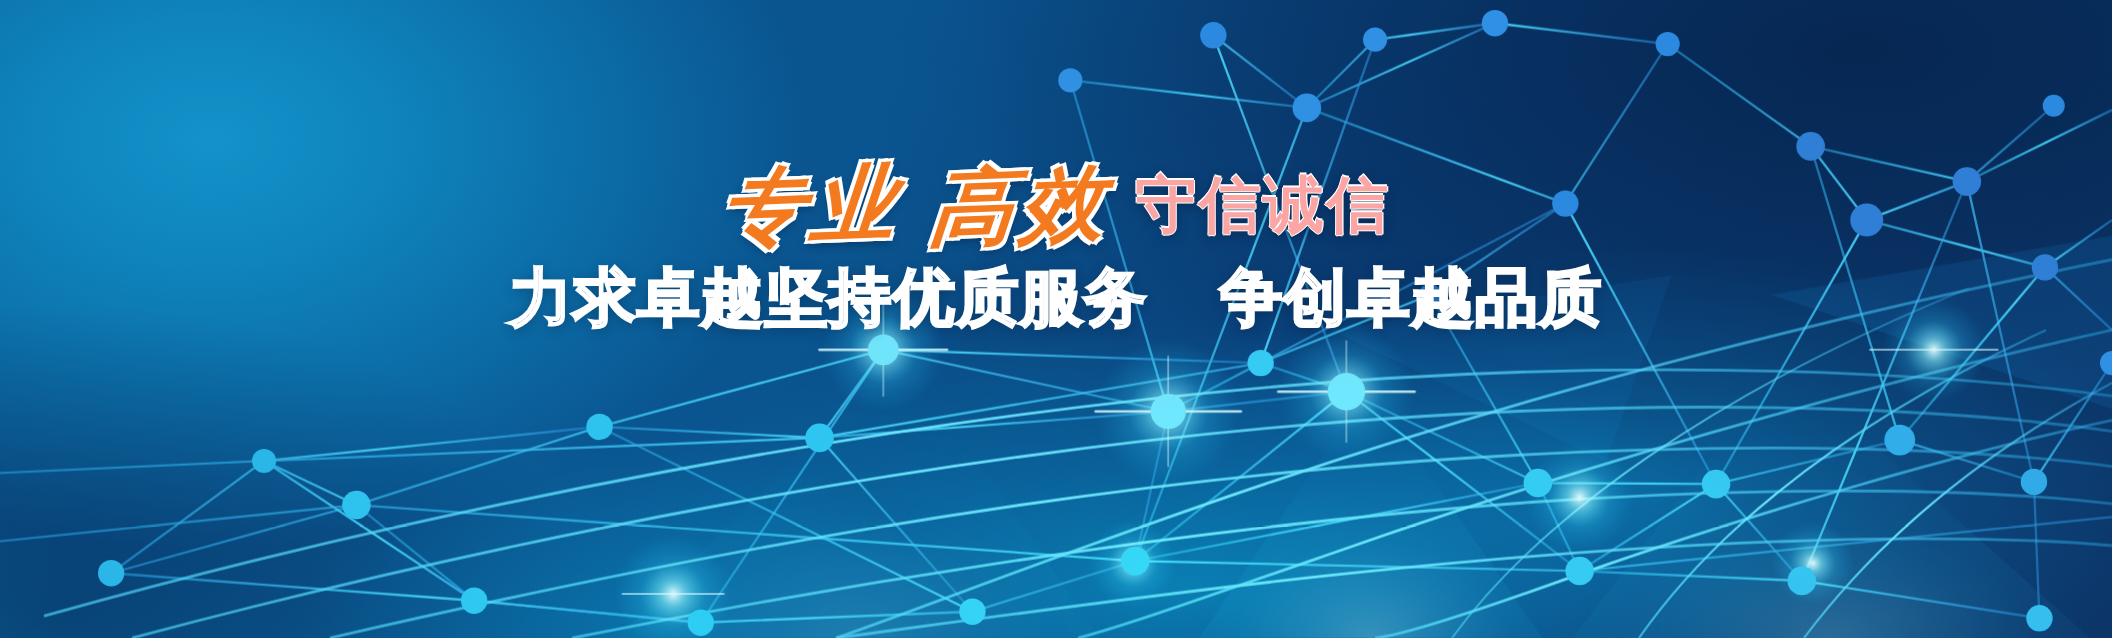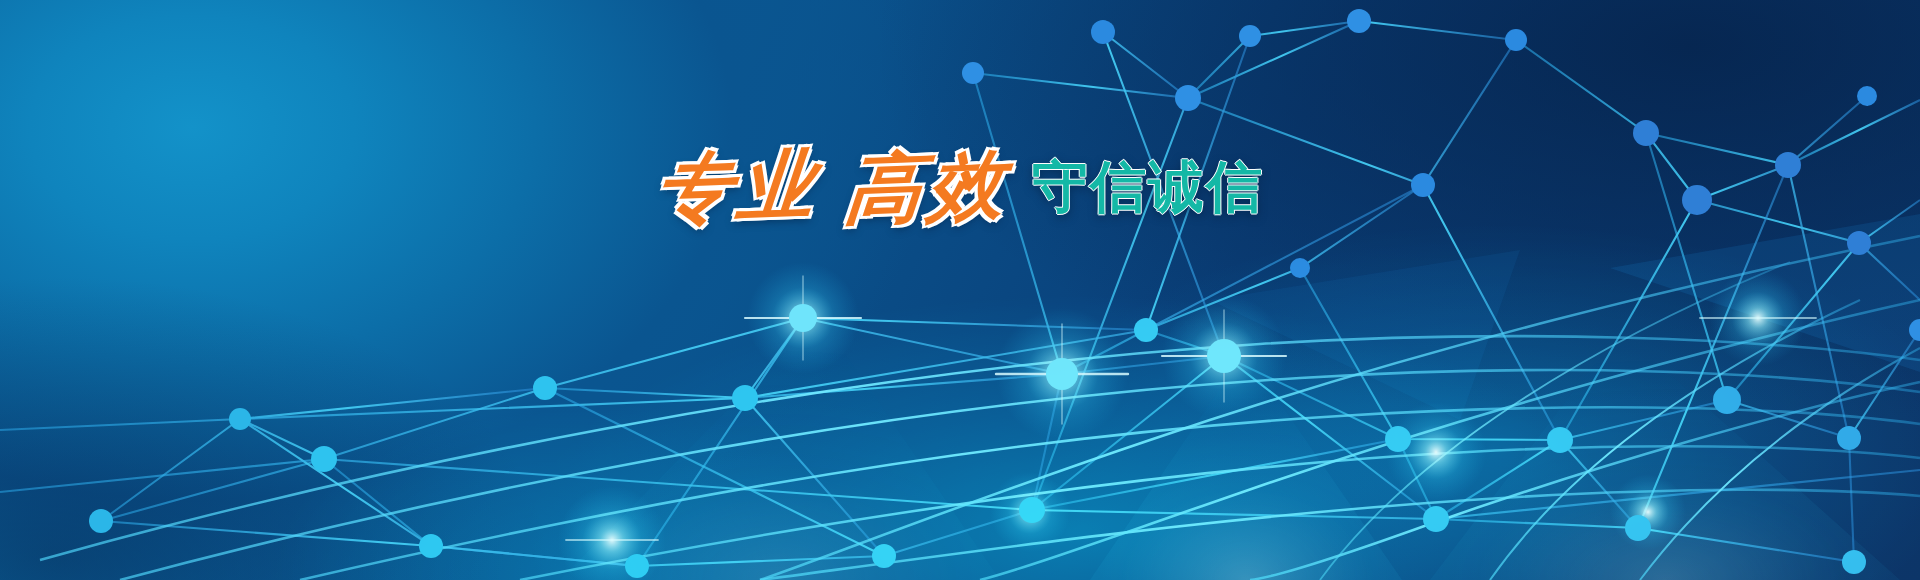--- a/index.html
+++ b/index.html
@@ -106,21 +106,21 @@
   .brush-gap { display: inline-block; width: 26px; }
 
   .bold-white {
     display: inline-block;
     vertical-align: middle;
     margin-left: 22px;
     font-family: "DejaVu Sans", "Liberation Sans", sans-serif;
     font-size: 56px;
     font-weight: 700;
     letter-spacing: 2px;
-    color: #14b8a6;
+    color: #fca5a5;
     text-shadow:
        1px 0 0 #ffffff, -1px 0 0 #ffffff,
        0 1px 0 #ffffff, 0 -1px 0 #ffffff,
        0 3px 10px rgba(2,26,56,0.60);
   }
 
   .line2 {
     margin-top: 18px;
     font-family: "DejaVu Sans", "Liberation Sans", sans-serif;
     font-size: 57px;
@@ -282,16 +282,21 @@
 
   <div class="slogan">
 
     <div class="line1">
       <span class="brush">专业</span>
       <span class="brush-gap"></span>
       <span class="brush">高效</span>
       <span class="bold-white">守信诚信</span>
     </div>
 
+    <div class="line2">
+      <span>力求卓越坚持优质服务</span>
+      <span class="sp"></span>
+      <span>争创卓越品质</span>
+    </div>
 
   </div>
 
 </div>
 
 </body></html>

